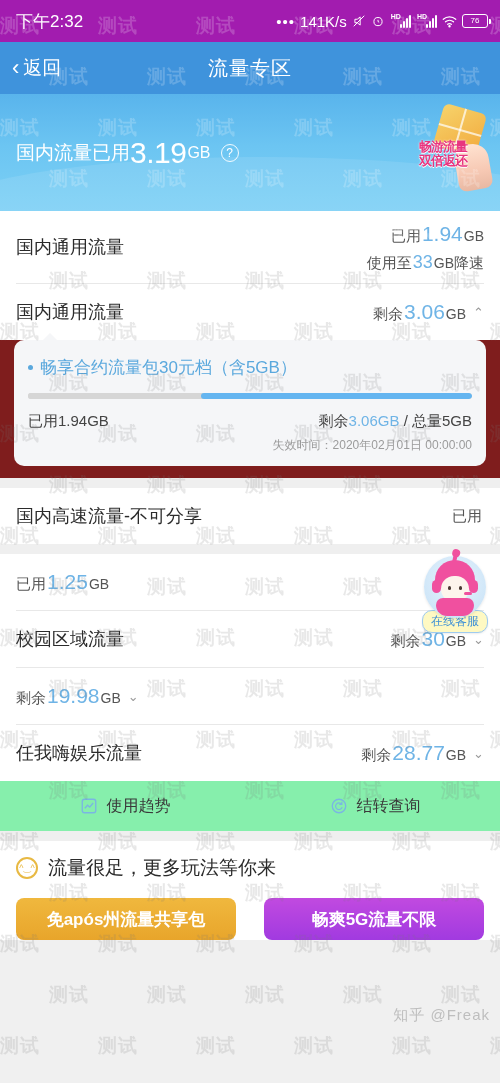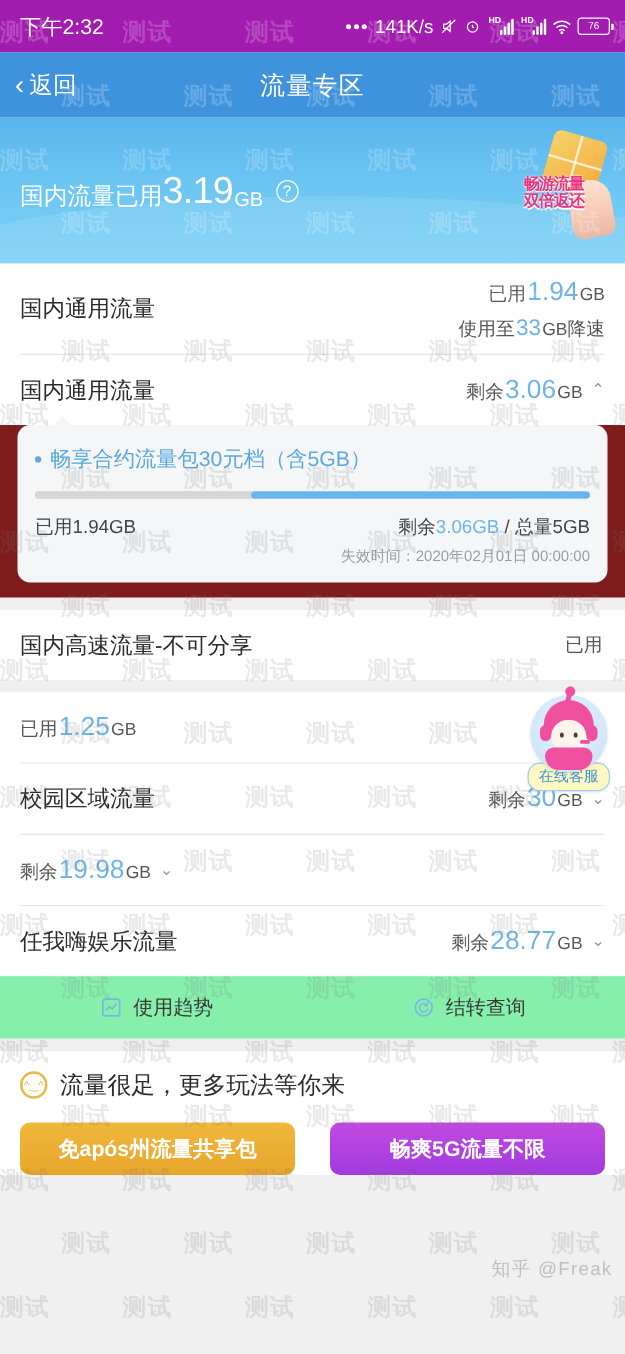--- a/index.html
+++ b/index.html
@@ -108,21 +108,21 @@
     z-index: 20;
   }
   .hero-curve {
     position: absolute; left: -10%; bottom: -46px;
     width: 125%; height: 100px;
     border-radius: 50% 50% 0 0;
     background: rgba(255,255,255,0.10);
   }
   .hero-text {
     position: absolute; left: 16px; top: 42px;
-    display: flex; align-items: flex-end; color: #fff;
+    display: flex; align-items: center; color: #fff;
   }
   .hero-label { font-size: 19px; }
   .hero-num { font-size: 30px; font-weight: 300; letter-spacing: -0.5px; }
   .hero-unit { font-size: 16px; margin-left: 1px; }
   .hero-help {
     width: 18px; height: 18px; border: 1.4px solid rgba(255,255,255,0.9);
     border-radius: 50%; display: inline-flex; align-items: center;
     justify-content: center; font-size: 12px; margin-left: 10px;
     align-self: center; cursor: pointer;
   }

